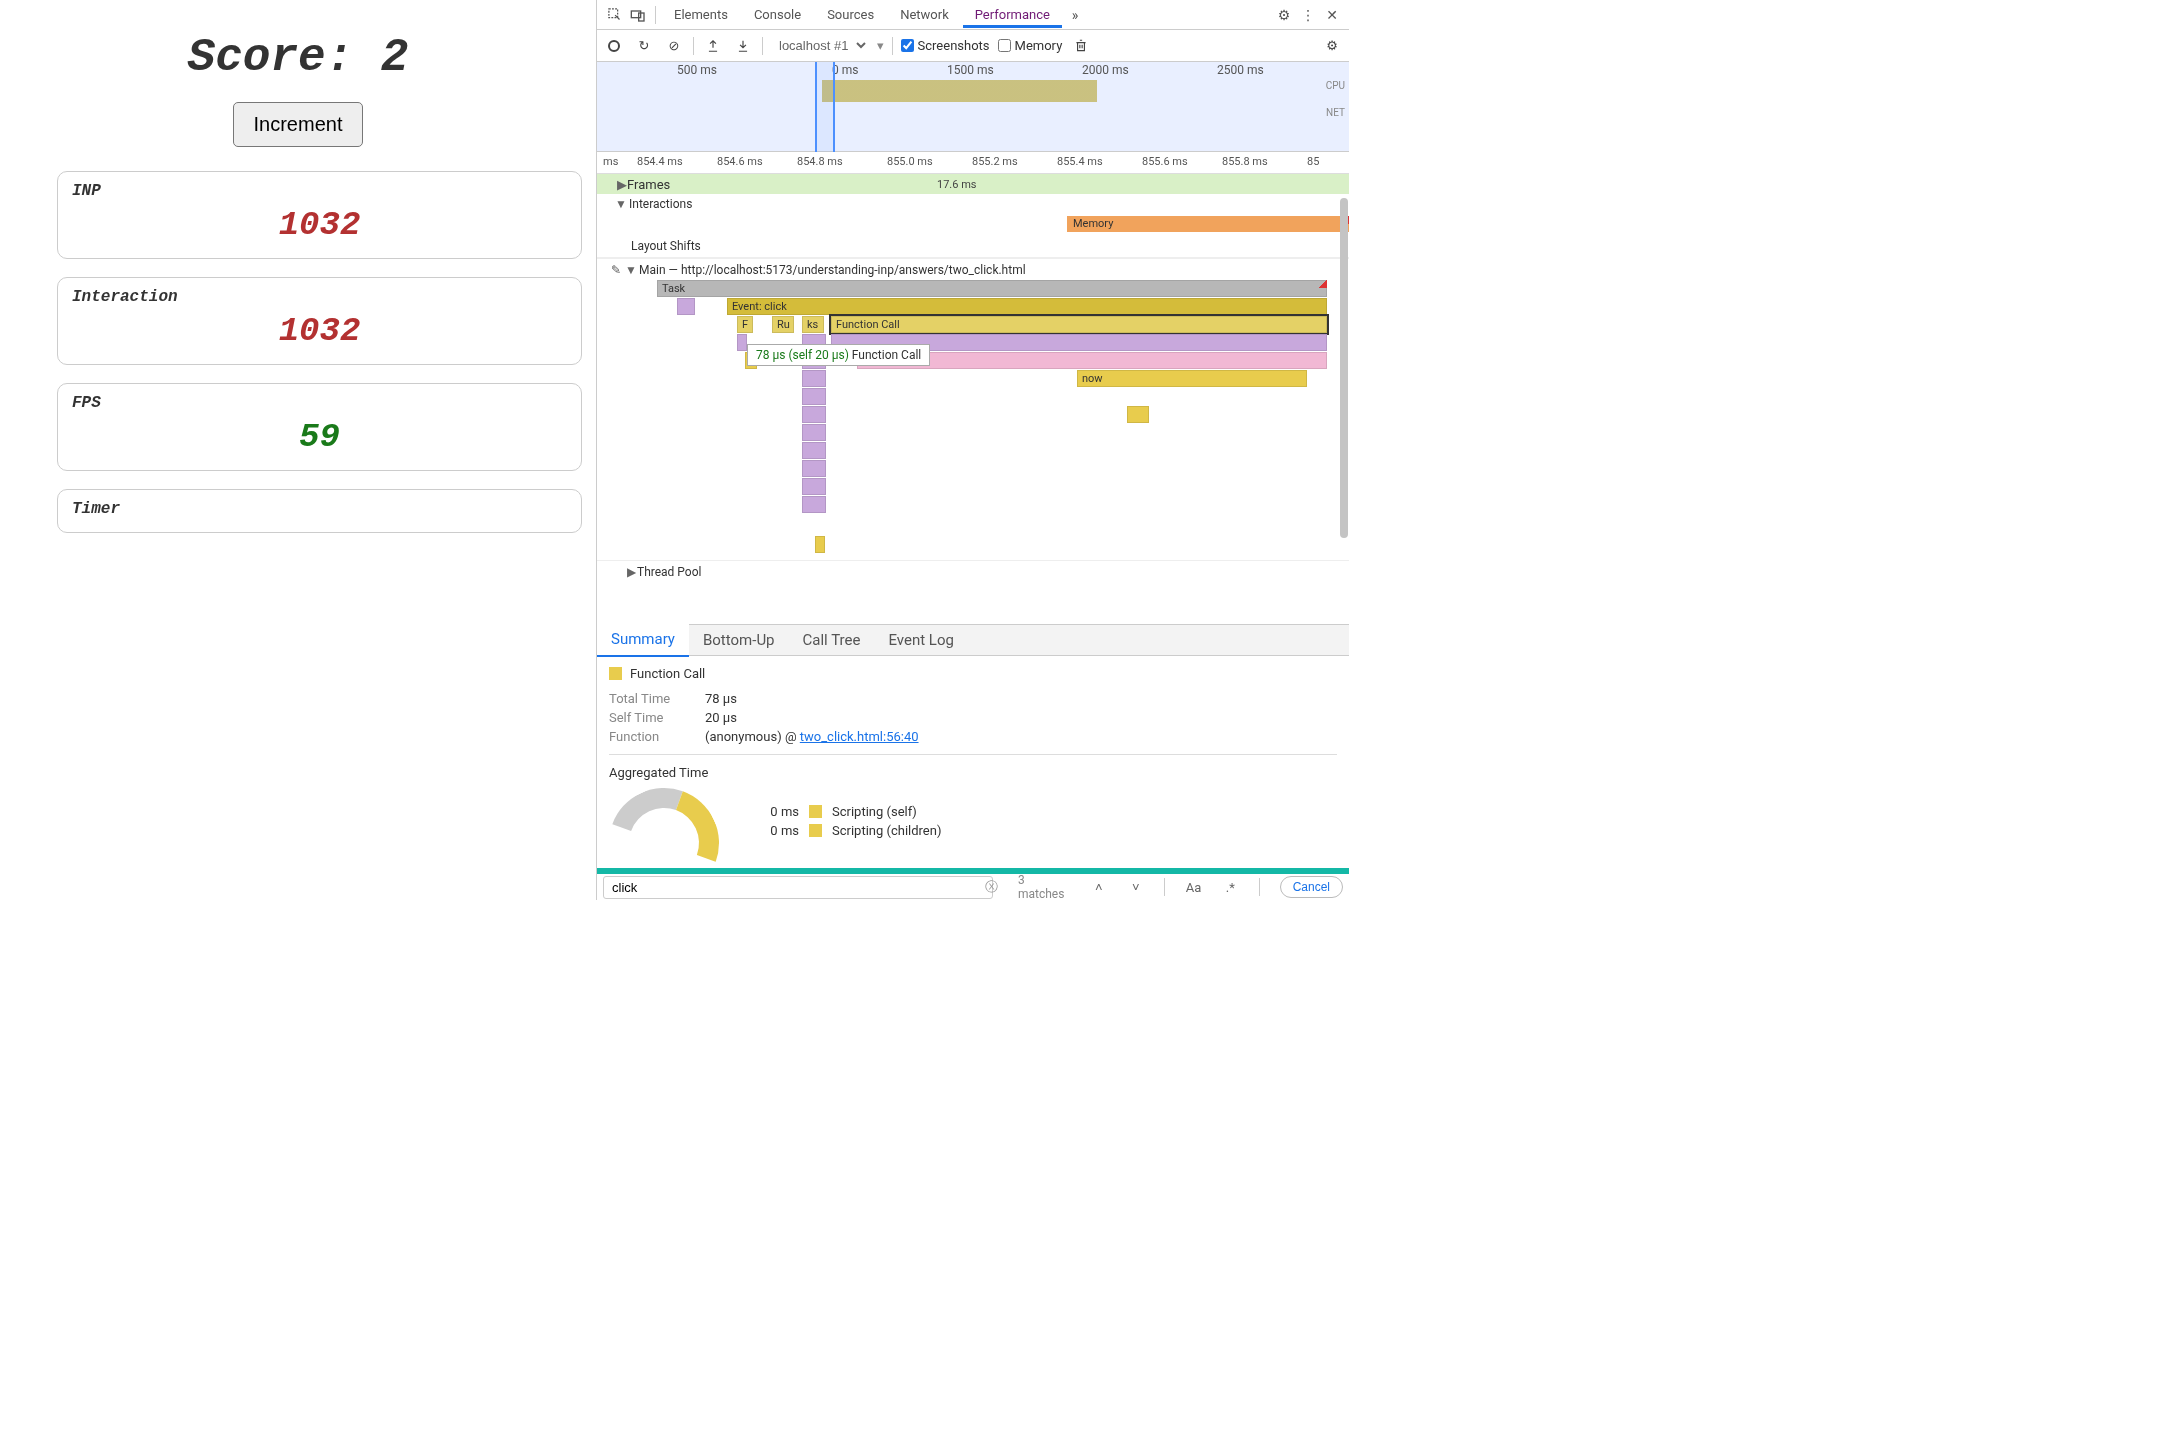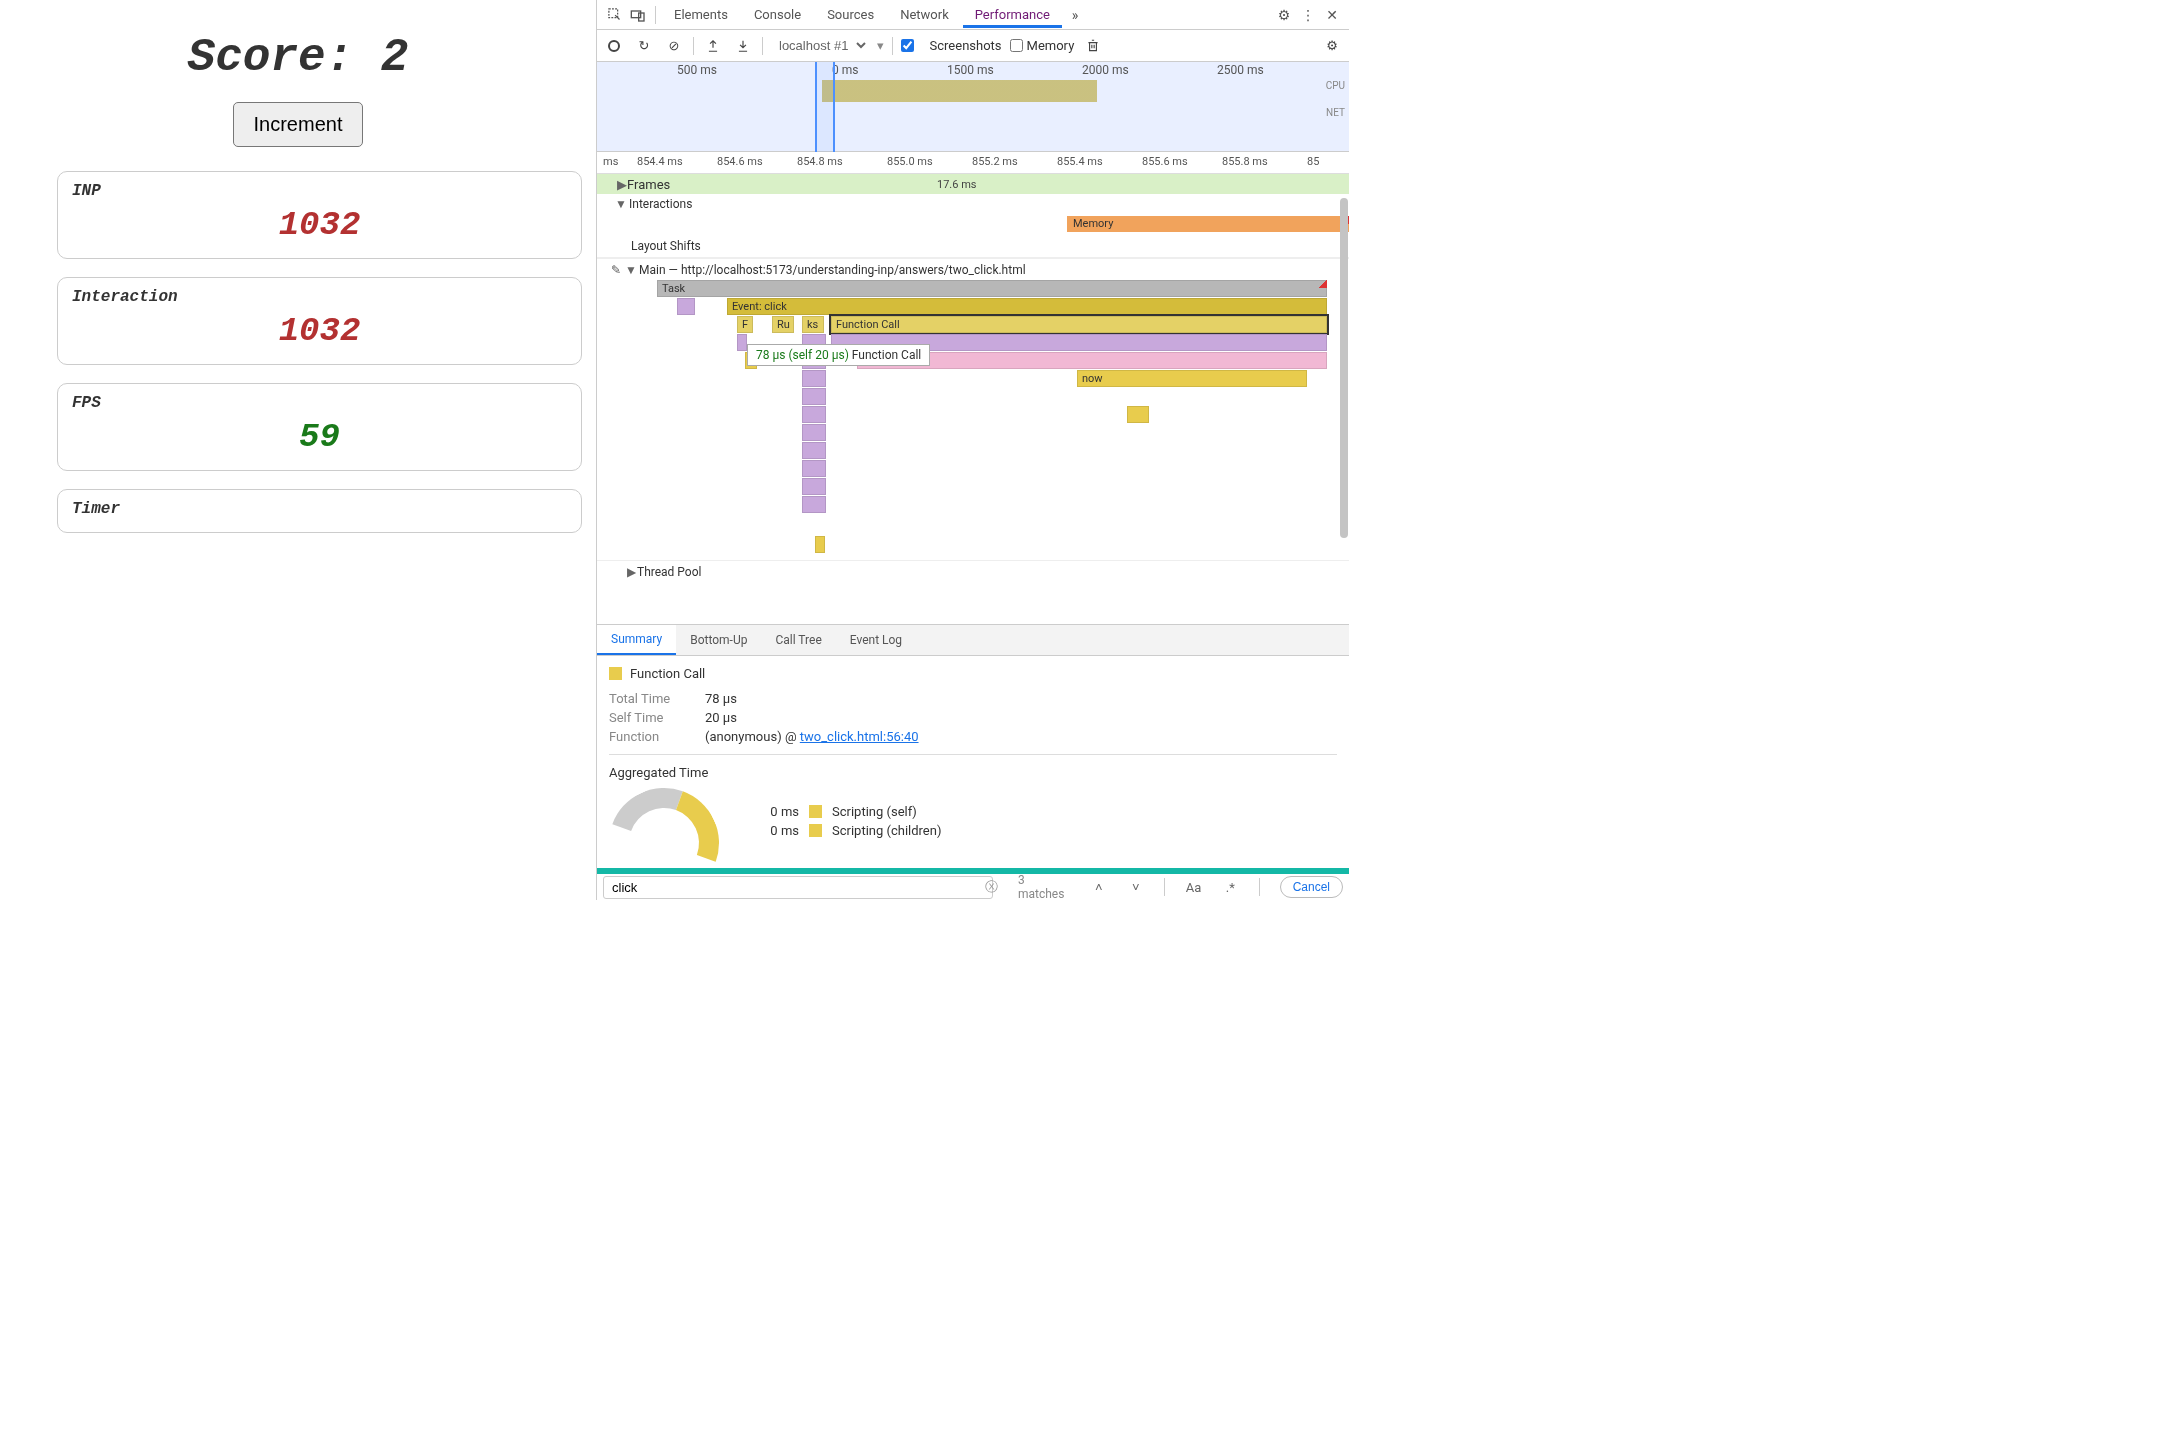--- a/index.html
+++ b/index.html
@@ -56,21 +56,21 @@
 .event-click { background: #d4bc3a; color: #333; }
 .fn-call { background: #e4d166; color: #333; }
 .purple-bar { background: #c8a8dc; }
 .pink-bar { background: #f1b8d4; color: #333; }
 .now-bar { background: #e8cc4d; color: #333; }
 .tooltip-box { position: absolute; top: 64px; left: 150px; background: #fff; border: 1px solid #aaa; padding: 3px 8px; font-size: 12px; white-space: nowrap; z-index: 10; }
 .tooltip-box .green { color: #1a7a1a; }
 .thread-pool-row { height: 22px; display: flex; align-items: center; padding-left: 30px; font-size: 12px; border-top: 1px solid #eee; }
 
 .details-tabs { display: flex; height: 32px; border-top: 1px solid #ccc; border-bottom: 1px solid #ccc; background: #f3f3f3; align-items: center; }
-.details-tabs .dtab { padding: 7px 14px; font-size: 12px; color: #555; cursor: pointer; }
+.details-tabs .dtab { padding: 7px 14px; font-size: 15px; color: #555; cursor: pointer; }
 .details-tabs .dtab.active { color: #1a73e8; border-bottom: 2px solid #1a73e8; background: #fff; }
 .summary-panel { padding: 10px 12px; font-size: 13px; overflow: auto; }
 .summary-title { display: flex; align-items: center; gap: 8px; margin-bottom: 10px; }
 .summary-title .swatch { width: 13px; height: 13px; background: #e8cc4d; }
 .kv-row { display: flex; gap: 16px; margin-bottom: 4px; font-size: 13px; }
 .kv-row .k { width: 80px; color: #888; }
 .kv-row .v a { color: #1a73e8; text-decoration: underline; }
 .agg-section { border-top: 1px solid #ddd; margin-top: 10px; padding-top: 10px; }
 .agg-chart-wrap { display: flex; gap: 30px; align-items: center; margin-top: 8px; }
 .donut { width: 110px; height: 70px; position: relative; }
@@ -160,21 +160,21 @@
       <svg width="14" height="14" viewBox="0 0 24 24" fill="none" stroke="#444" stroke-width="2">
           <path d="M12 3v12M7 10l5 5 5-5M5 21h14"></path>
         </svg>
     </span>
     <div class="divider"></div>
     <select class="session-sel">
       <option>localhost #1</option>
     </select>
     <span style="color:#888">▾</span>
     <div class="divider"></div>
-    <label style="display:flex;align-items:center;gap:16px;">
+    <label style="display:flex;align-items:center;gap:4px;">
       <input type="checkbox" checked="" style="">
       <span class="chk-label">Screenshots</span>
     </label>
     <label style="display:flex;align-items:center;gap:4px;">
       <input type="checkbox" style="">
       <span class="chk-label">Memory</span>
     </label>
     <span class="icon-btn">
       <svg width="14" height="16" viewBox="0 0 24 28" fill="none" stroke="#444" stroke-width="2">
           <path d="M6 8v14h12V8M4 8h16M10 4h4M10 12v6M14 12v6"></path>

